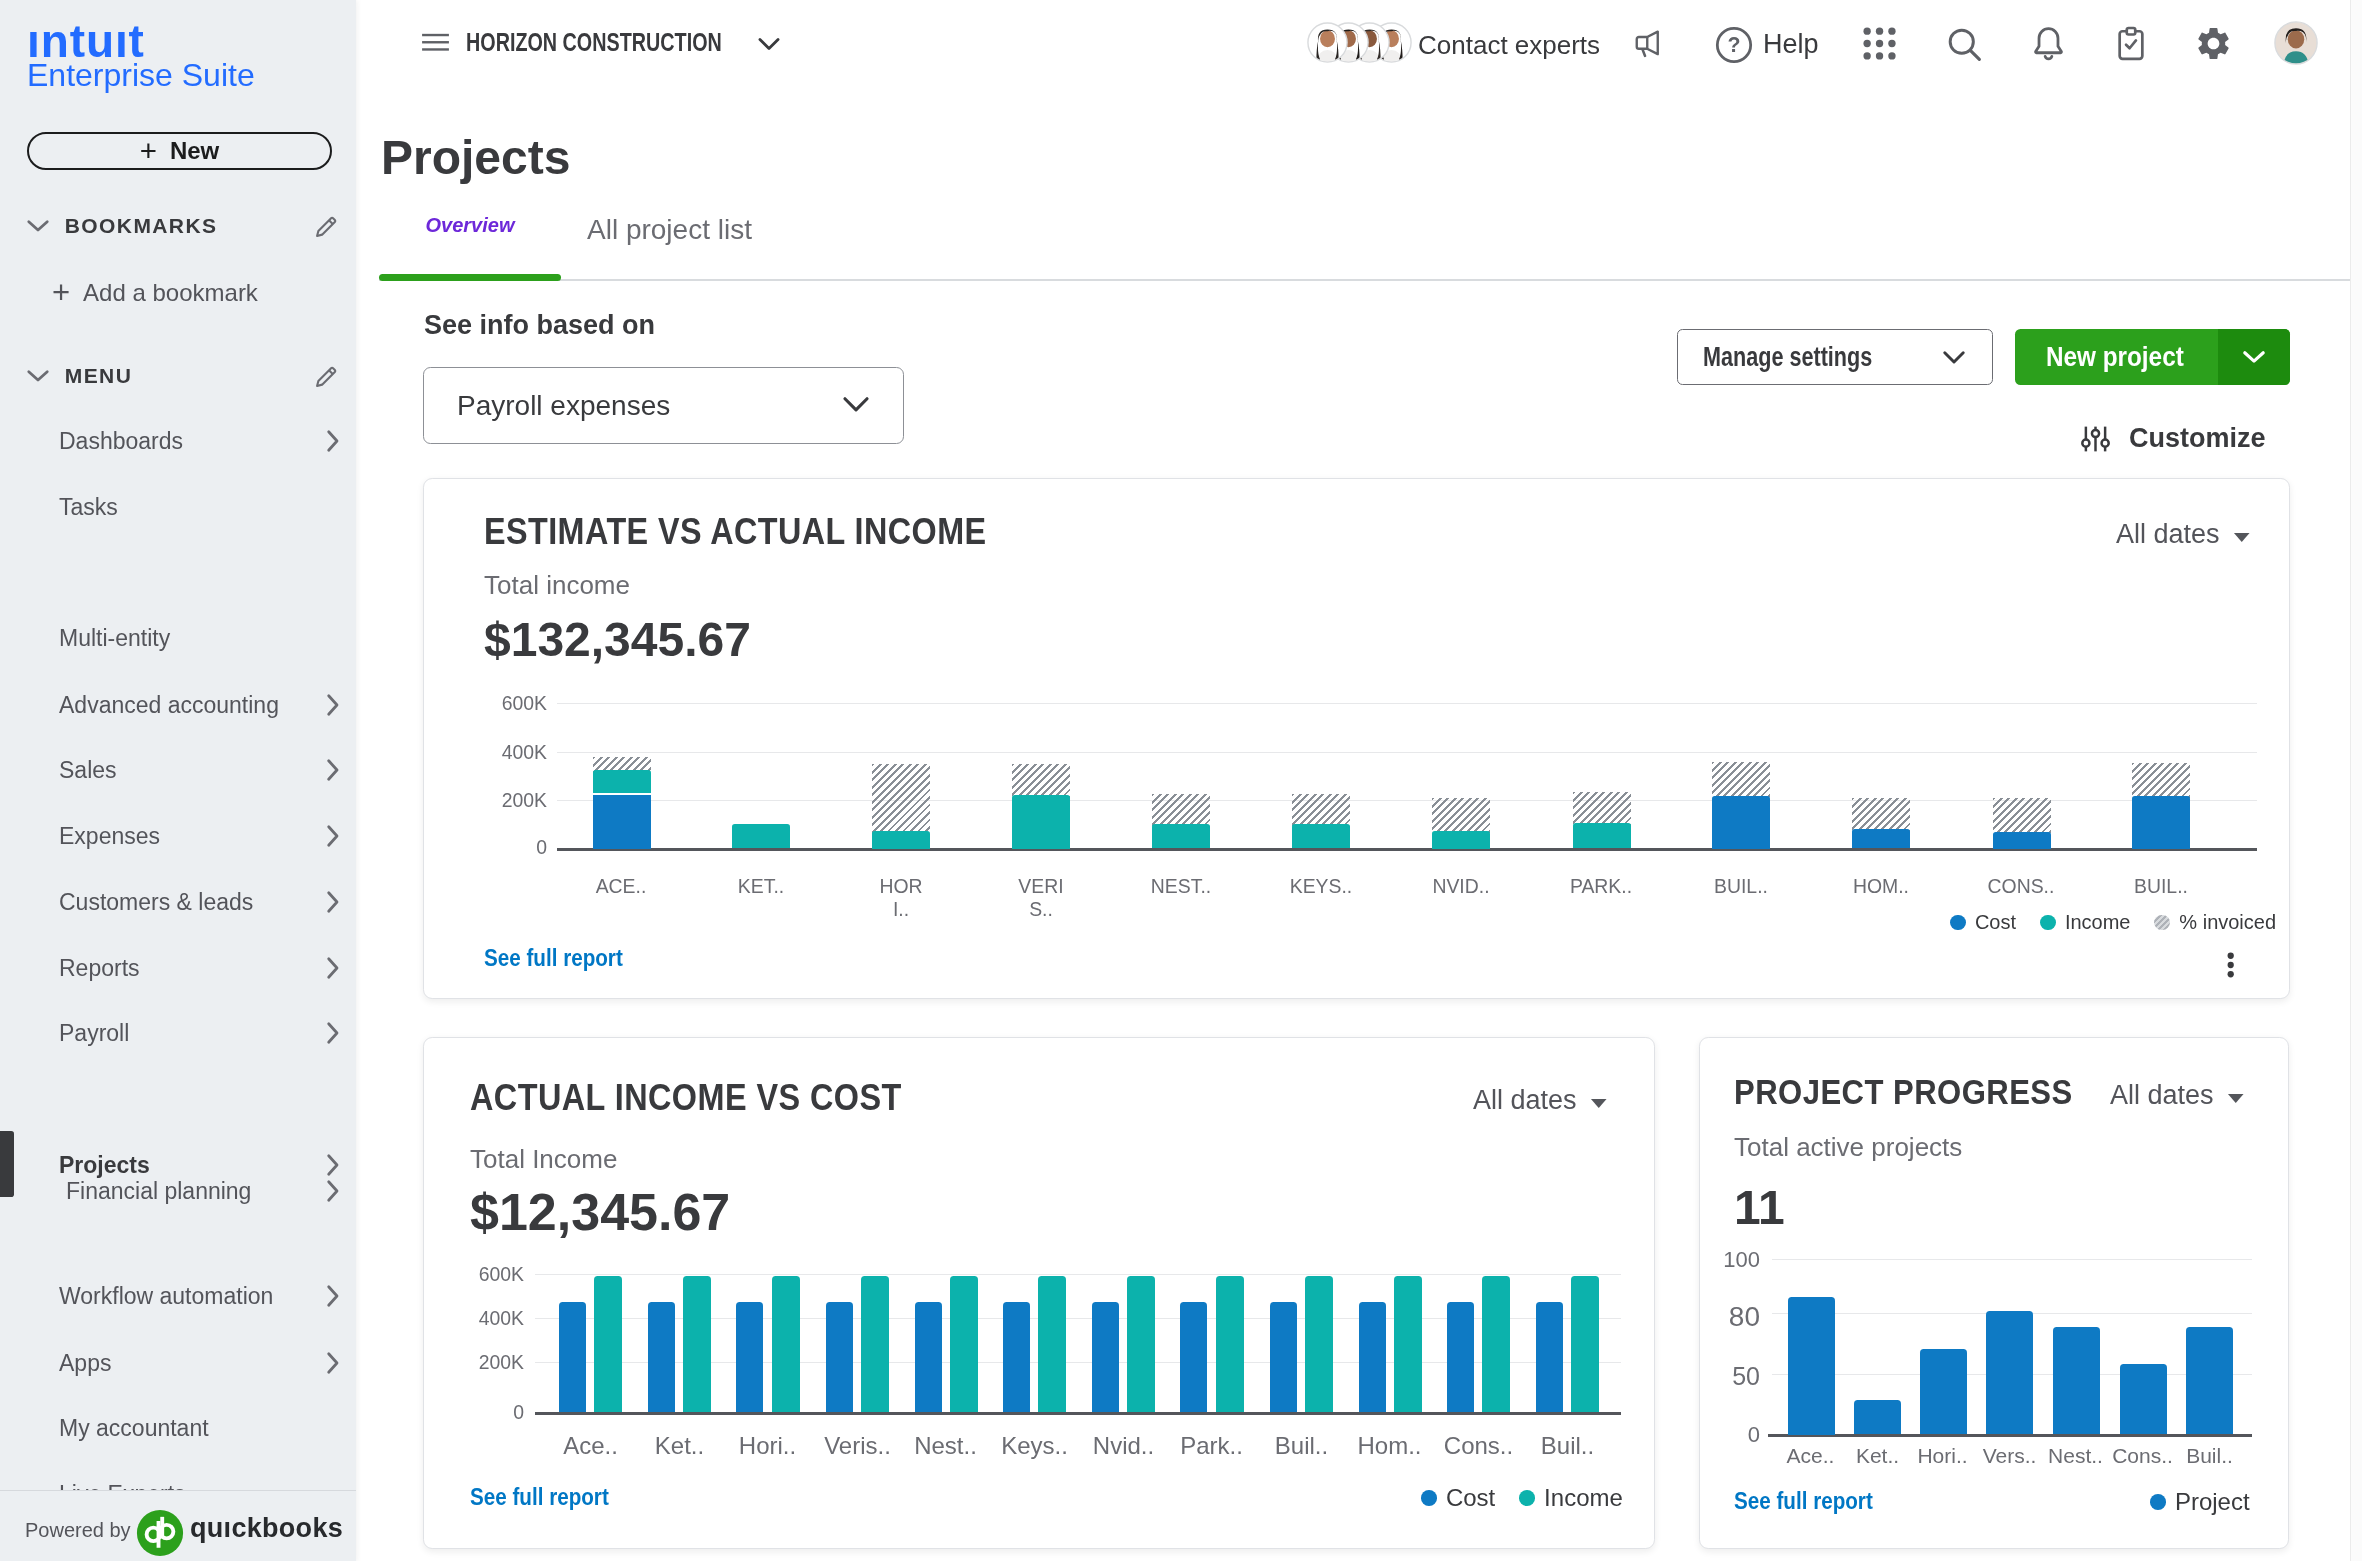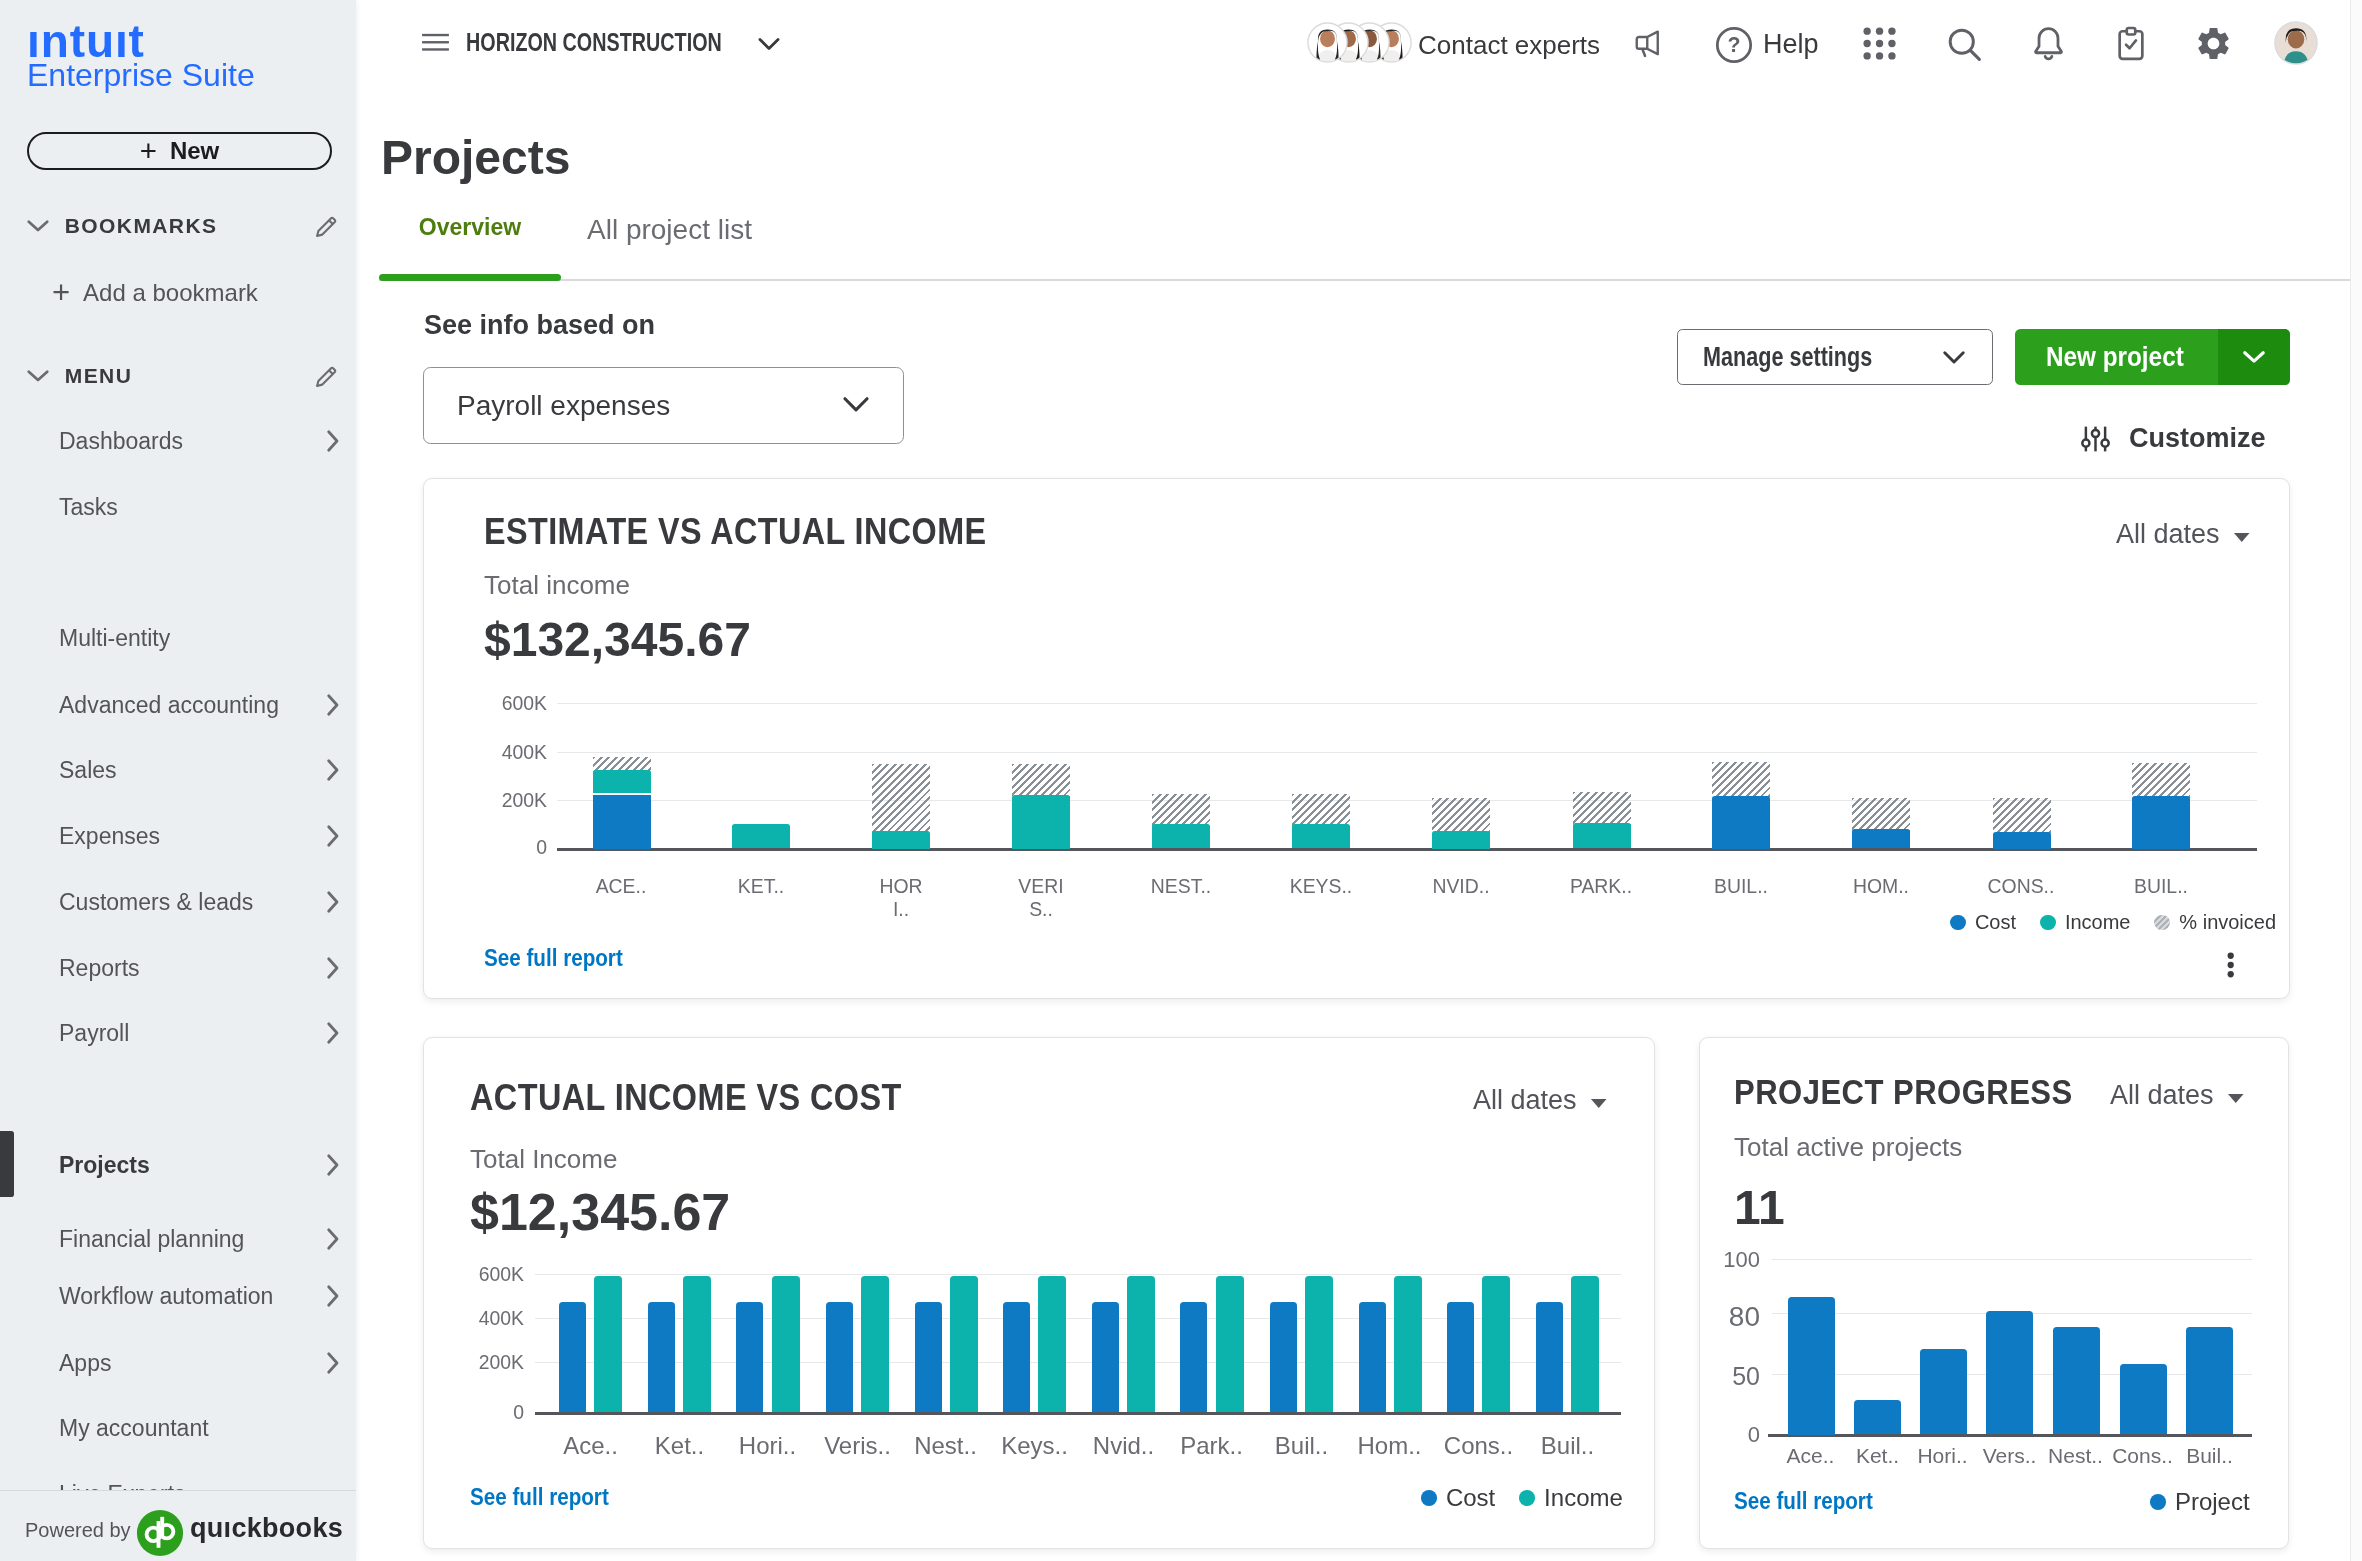--- a/index.html
+++ b/index.html
@@ -30,21 +30,21 @@
 
 #hamb { position:absolute; left:421px; top:33px; }
 #coname { position:absolute; left:466px; top:27px; font-size:26px; font-weight:bold; color:#393a3d; transform-origin:left center; transform:scaleX(0.76); white-space:nowrap; }
 .hicon { position:absolute; top:26px; }
 #cexperts { position:absolute; left:1418px; top:29.5px; font-size:26px; color:#393a3d; }
 #helptxt { position:absolute; left:1763px; top:29px; font-size:27px; color:#393a3d; }
 
 
 #ptitle { position:absolute; left:381px; top:130px; font-size:48px; font-weight:bold; color:#393a3d; }
 #tabrow-line { position:absolute; left:379px; top:279px; width:1972px; height:1.8px; background:#d8dbde; }
-#tab1 { position:absolute; left:379px; top:214px; width:182px; text-align:center; font-size:23px; font-weight:bold; color:#4d7c0f; }
+#tab1 { position:absolute; left:379px; top:214px; width:182px; text-align:center; font-size:20px; font-weight:bold; color:#6d28d9;font-style:italic; }
 #tab1u { position:absolute; left:379px; top:274px; width:182px; height:6.5px; background:#2ca01c; border-radius:3.7px; }
 #tab2 { position:absolute; left:587px; top:214px; font-size:28px; color:#6b6c72; }
 #seeinfo { position:absolute; left:424px; top:310px; font-size:27px; font-weight:bold; color:#393a3d; }
 #paybox { position:absolute; left:423px; top:367px; width:481px; height:77px; border:1.8px solid #8d9096; border-radius:7.4px; background:#fff; }
 #paybox .t { position:absolute; left:33px; top:22px; font-size:28px; color:#393a3d; }
 #managebox { position:absolute; left:1677px; top:329px; width:316px; height:56px; border:1.8px solid #6b6c72; border-radius:5.5px; display:flex; align-items:center; background:#fff; }
 #managebox .t { margin-left:25px; font-size:27px; font-weight:bold; color:#393a3d; transform-origin:left center; transform:scaleX(0.8); white-space:nowrap; }
 #npbtn { position:absolute; left:2015px; top:329px; width:275px; height:56px; background:#2ca01c; border-radius:5.5px; }
 #npbtn .seg { position:absolute; right:0; top:0; width:72px; height:56px; background:#1d8b0e; border-radius:0 5.5px 5.5px 0; }
 #npbtn .t { position:absolute; left:31px; top:13px; font-size:27px; font-weight:bold; color:#fff; transform-origin:left center; transform:scaleX(0.9); white-space:nowrap; }
@@ -174,21 +174,21 @@
       </span>
     </div>
 <div class="mitem sel" style="top:1132px;">
       <span class="lbl">Projects</span>
       <span class="rchev">
         <svg width="15.7" height="26" viewBox="0 0 17 28">
           <polyline points="4,4 13,14 4,24" fill="none" stroke="#6b6c72" stroke-width="3" stroke-linecap="round" stroke-linejoin="round"></polyline>
         </svg>
       </span>
     </div>
-<div class="mitem" style="top:1206px;">
+<div class="mitem" style="top:1158px;padding-left:7px;">
       <span class="lbl">Financial planning</span>
       <span class="rchev">
         <svg width="15.7" height="26" viewBox="0 0 17 28">
           <polyline points="4,4 13,14 4,24" fill="none" stroke="#6b6c72" stroke-width="3" stroke-linecap="round" stroke-linejoin="round"></polyline>
         </svg>
       </span>
     </div>
 <div class="mitem" style="top:1263px;">
       <span class="lbl">Workflow automation</span>
       <span class="rchev">

